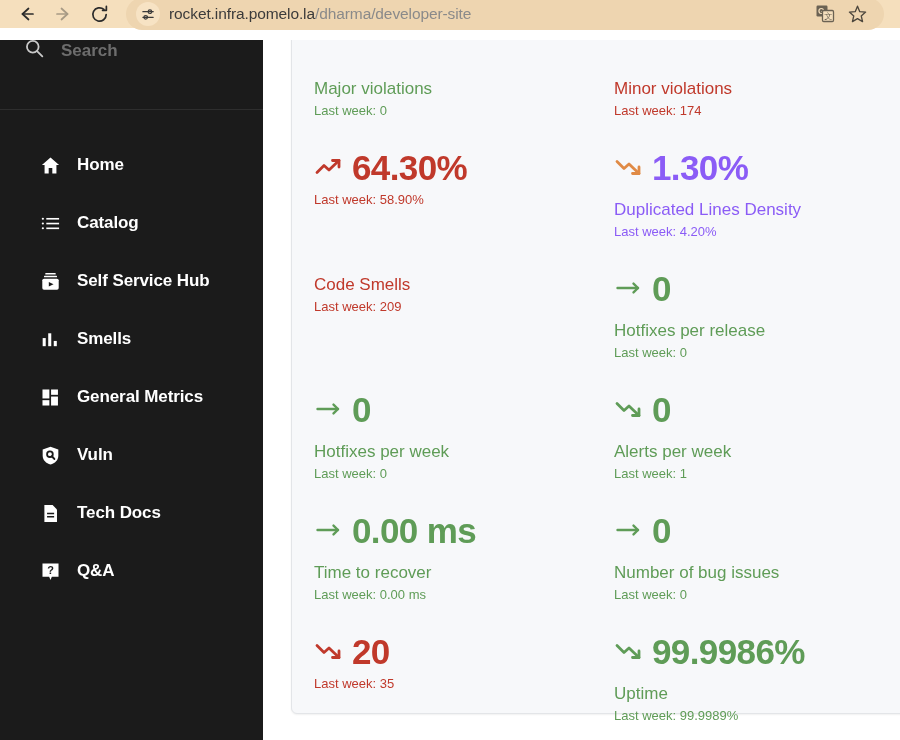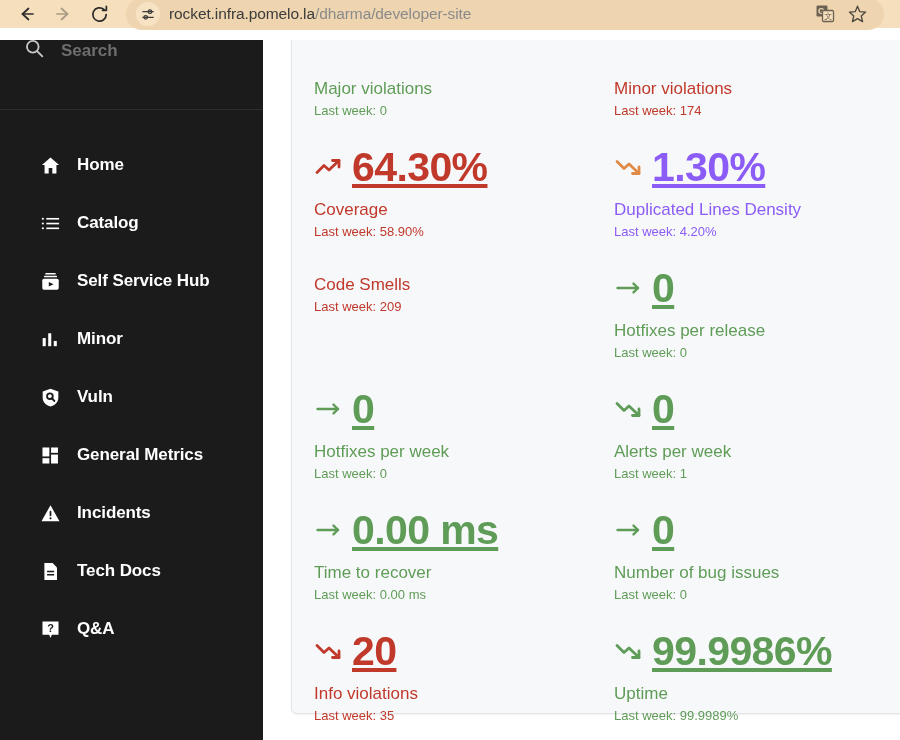--- a/index.html
+++ b/index.html
@@ -167,25 +167,24 @@
     align-items: center;
     gap: 8px;
     height: 46px;
   }
   .metric-trend {
     width: 30px; height: 26px;
     flex: 0 0 30px;
     display: flex; align-items: center; justify-content: center;
   }
   .metric-value {
-    font-size: 41px;
+    font-size: 35px;
     font-weight: 700;
     letter-spacing: -0.6px;
     line-height: 1;
-    text-decoration: underline;
   }
   .metric-label {
     font-size: 17px;
     margin-top: 9px;
     line-height: 1.35;
   }
   .metric-sub {
     font-size: 13px;
     margin-top: 1px;
     line-height: 1.35;
@@ -305,57 +304,47 @@
 
 
       <div class="nav-item">
         <span class="nav-icon">
           <svg width="21" height="21" viewBox="0 0 22 22">
             <rect x="2.8" y="9.5" width="3.2" height="8.5" fill="#ffffff"></rect>
             <rect x="8.6" y="4.5" width="3.2" height="13.5" fill="#ffffff"></rect>
             <rect x="14.4" y="12.5" width="3.2" height="5.5" fill="#ffffff"></rect>
           </svg>
         </span>
-        <span class="nav-label">Minor</span>
-      </div>
-
-      <div class="nav-item">
-        <span class="nav-icon">
-          <svg width="21" height="21" viewBox="0 0 22 22">
-            <path d="M11 1.8 L19.2 4.6 L19.2 11.2 C19.2 15.8 15.6 19.2 11 20.4 C6.4 19.2 2.8 15.8 2.8 11.2 L2.8 4.6 Z" fill="#ffffff"></path>
-            <circle cx="10.4" cy="9.6" r="3.0" fill="none" stroke="#1b1b1b" stroke-width="1.9"></circle>
-            <line x1="12.4" y1="11.8" x2="15.0" y2="14.6" stroke="#1b1b1b" stroke-width="2.1" stroke-linecap="round"></line>
-          </svg>
-        </span>
-        <span class="nav-label">Vuln</span>
+        <span class="nav-label">Smells</span>
       </div>
 
       <div class="nav-item">
         <span class="nav-icon">
           <svg width="21" height="21" viewBox="0 0 22 22">
             <rect x="2.6" y="2.6" width="7.2" height="9.4" fill="#ffffff"></rect>
             <rect x="2.6" y="13.8" width="7.2" height="5.6" fill="#ffffff"></rect>
             <rect x="11.6" y="2.6" width="7.2" height="5.6" fill="#ffffff"></rect>
             <rect x="11.6" y="10.0" width="7.2" height="9.4" fill="#ffffff"></rect>
           </svg>
         </span>
         <span class="nav-label">General Metrics</span>
       </div>
 
-
-      <div class="nav-item">
-        <span class="nav-icon">
-          <svg width="21" height="21" viewBox="0 0 22 22">
-            <path d="M11 2.4 L20.4 19.0 L1.6 19.0 Z" fill="#ffffff"></path>
-            <rect x="10.1" y="8.2" width="1.8" height="5.6" rx="0.9" fill="#1b1b1b"></rect>
-            <circle cx="11" cy="16.1" r="1.1" fill="#1b1b1b"></circle>
-          </svg>
-        </span>
-        <span class="nav-label">Incidents</span>
-      </div>
+      <div class="nav-item">
+        <span class="nav-icon">
+          <svg width="21" height="21" viewBox="0 0 22 22">
+            <path d="M11 1.8 L19.2 4.6 L19.2 11.2 C19.2 15.8 15.6 19.2 11 20.4 C6.4 19.2 2.8 15.8 2.8 11.2 L2.8 4.6 Z" fill="#ffffff"></path>
+            <circle cx="10.4" cy="9.6" r="3.0" fill="none" stroke="#1b1b1b" stroke-width="1.9"></circle>
+            <line x1="12.4" y1="11.8" x2="15.0" y2="14.6" stroke="#1b1b1b" stroke-width="2.1" stroke-linecap="round"></line>
+          </svg>
+        </span>
+        <span class="nav-label">Vuln</span>
+      </div>
+
+
 
       <div class="nav-item">
         <span class="nav-icon">
           <svg width="21" height="21" viewBox="0 0 22 22">
             <path d="M4.6 2.2 L13.2 2.2 L17.8 6.8 L17.8 19.8 L4.6 19.8 Z" fill="#ffffff"></path>
             <rect x="7.4" y="10.2" width="7.4" height="1.6" fill="#1b1b1b"></rect>
             <rect x="7.4" y="13.6" width="7.4" height="1.6" fill="#1b1b1b"></rect>
           </svg>
         </span>
         <span class="nav-label">Tech Docs</span>
@@ -393,21 +382,20 @@
         <div class="metric">
           <div class="metric-value-row">
             <span class="metric-trend">
               <svg width="28" height="22" viewBox="0 0 28 22">
                   <path d="M2 16.5 L9 9.5 L14 14 L24 4.5" fill="none" stroke="#c0392b" stroke-width="2.8" stroke-linecap="round" stroke-linejoin="round"></path>
                   <path d="M17.5 4.5 L24 4.5 L24 11" fill="none" stroke="#c0392b" stroke-width="2.8" stroke-linecap="round" stroke-linejoin="round"></path>
                 </svg>
             </span>
             <span class="metric-value c-red">64.30%</span>
           </div>
-          <div class="metric-label c-red">Coverage</div>
           <div class="metric-sub c-red">Last week: 58.90%</div>
         </div>
 
         <div class="metric">
           <div class="metric-value-row">
             <span class="metric-trend">
               <svg width="28" height="22" viewBox="0 0 28 22">
                   <path d="M2 5.5 L9 12.5 L14 8 L24 17.5" fill="none" stroke="#e08a45" stroke-width="2.8" stroke-linecap="round" stroke-linejoin="round"></path>
                   <path d="M17.5 17.5 L24 17.5 L24 11" fill="none" stroke="#e08a45" stroke-width="2.8" stroke-linecap="round" stroke-linejoin="round"></path>
                 </svg>
@@ -496,21 +484,20 @@
         <div class="metric">
           <div class="metric-value-row">
             <span class="metric-trend">
               <svg width="28" height="22" viewBox="0 0 28 22">
                   <path d="M2 5.5 L9 12.5 L14 8 L24 17.5" fill="none" stroke="#c0392b" stroke-width="2.8" stroke-linecap="round" stroke-linejoin="round"></path>
                   <path d="M17.5 17.5 L24 17.5 L24 11" fill="none" stroke="#c0392b" stroke-width="2.8" stroke-linecap="round" stroke-linejoin="round"></path>
                 </svg>
             </span>
             <span class="metric-value c-red">20</span>
           </div>
-          <div class="metric-label c-red">Info violations</div>
           <div class="metric-sub c-red">Last week: 35</div>
         </div>
 
         <div class="metric">
           <div class="metric-value-row">
             <span class="metric-trend">
               <svg width="28" height="22" viewBox="0 0 28 22">
                   <path d="M2 5.5 L9 12.5 L14 8 L24 17.5" fill="none" stroke="#5f9c57" stroke-width="2.8" stroke-linecap="round" stroke-linejoin="round"></path>
                   <path d="M17.5 17.5 L24 17.5 L24 11" fill="none" stroke="#5f9c57" stroke-width="2.8" stroke-linecap="round" stroke-linejoin="round"></path>
                 </svg>

